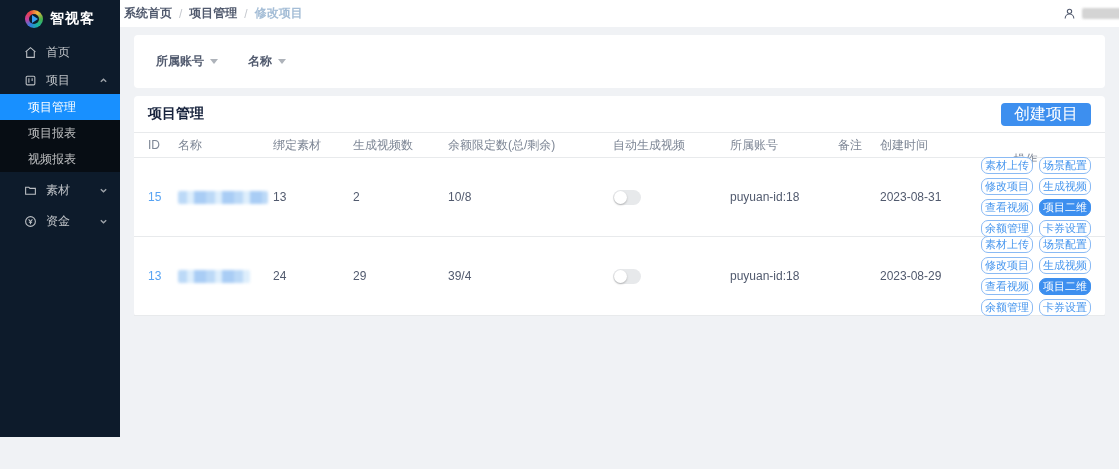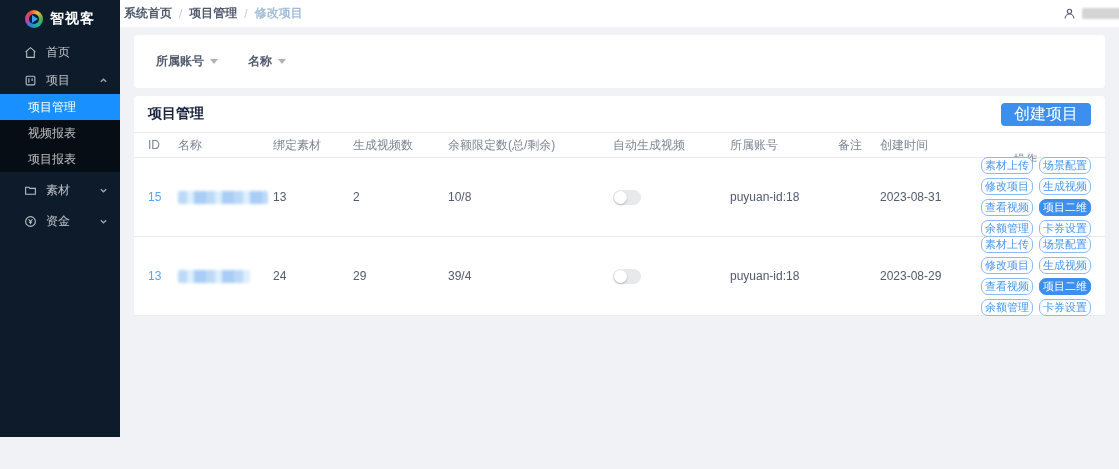--- a/index.html
+++ b/index.html
@@ -98,22 +98,22 @@
     <span>项目</span>
     <span class="chev">
       <svg viewBox="0 0 10 10" width="9" height="9" fill="none" stroke="rgba(255,255,255,0.6)" stroke-width="1.5">
           <path d="M2 6.5l3-3 3 3"></path>
         </svg>
     </span>
   </div>
 
   <div class="submenu">
     <div class="submenu-item active">项目管理</div>
+    <div class="submenu-item">项目报表</div>
     <div class="submenu-item">视频报表</div>
-    <div class="submenu-item">项目报表</div>
   </div>
 
   <div class="menu-item" style="margin-top:4px">
     <span class="micon">
       <svg viewBox="0 0 24 24" fill="none" stroke="rgba(255,255,255,0.72)" stroke-width="2">
           <path d="M3 6h6l2 2h10v11H3z"></path>
         </svg>
     </span>
     <span>素材</span>
     <span class="chev">

